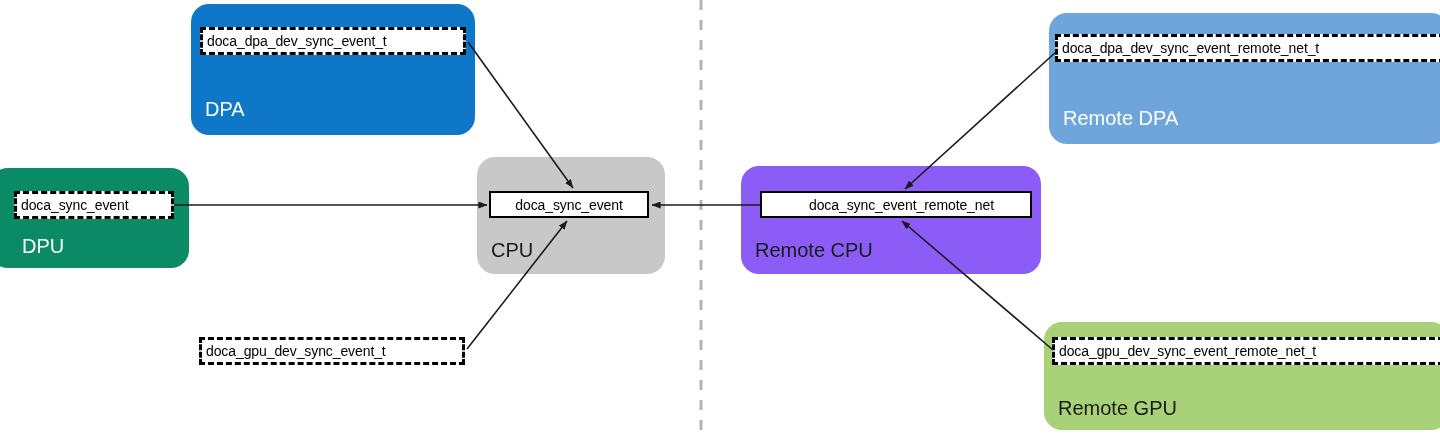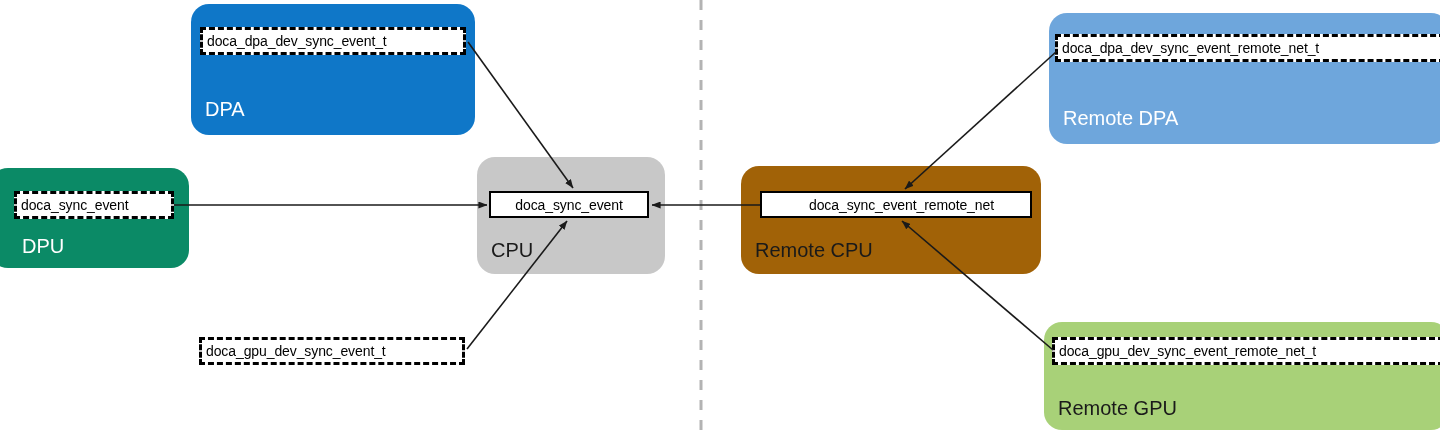--- a/index.html
+++ b/index.html
@@ -79,21 +79,21 @@
   </div>
   <div class="chip" style="left:14px; top:191px; width:160px; height:28px;">doca_sync_event</div>
 
   <div class="chip" style="left:199px; top:337px; width:266px; height:28px;">doca_gpu_dev_sync_event_t</div>
 
   <div class="block" style="left:477px; top:157px; width:188px; height:117px; background:#c8c8c8;">
     <span class="block-label label-dark" style="bottom:14px;">CPU</span>
   </div>
   <div class="chip solid" style="left:489px; top:191px; width:160px; height:27px;">doca_sync_event</div>
 
-  <div class="block" style="left:741px; top:166px; width:300px; height:108px; background:#a16207;">
+  <div class="block" style="left:741px; top:166px; width:300px; height:108px; background:#8b5cf6;">
     <span class="block-label label-dark" style="bottom:14px;">Remote CPU</span>
   </div>
   <div class="chip solid" style="left:760px; top:191px; width:272px; height:27px;padding-left:15px;">doca_sync_event_remote_net</div>
 
   <div class="block" style="left:1049px; top:13px; width:400px; height:131px; background:#6ea6dc;">
     <span class="block-label label-white" style="bottom:16px;">Remote DPA</span>
   </div>
   <div class="chip" style="left:1055px; top:34px; width:390px; height:28px;">doca_dpa_dev_sync_event_remote_net_t</div>
 
   <div class="block" style="left:1044px; top:322px; width:405px; height:108px; background:#a8d178;">

